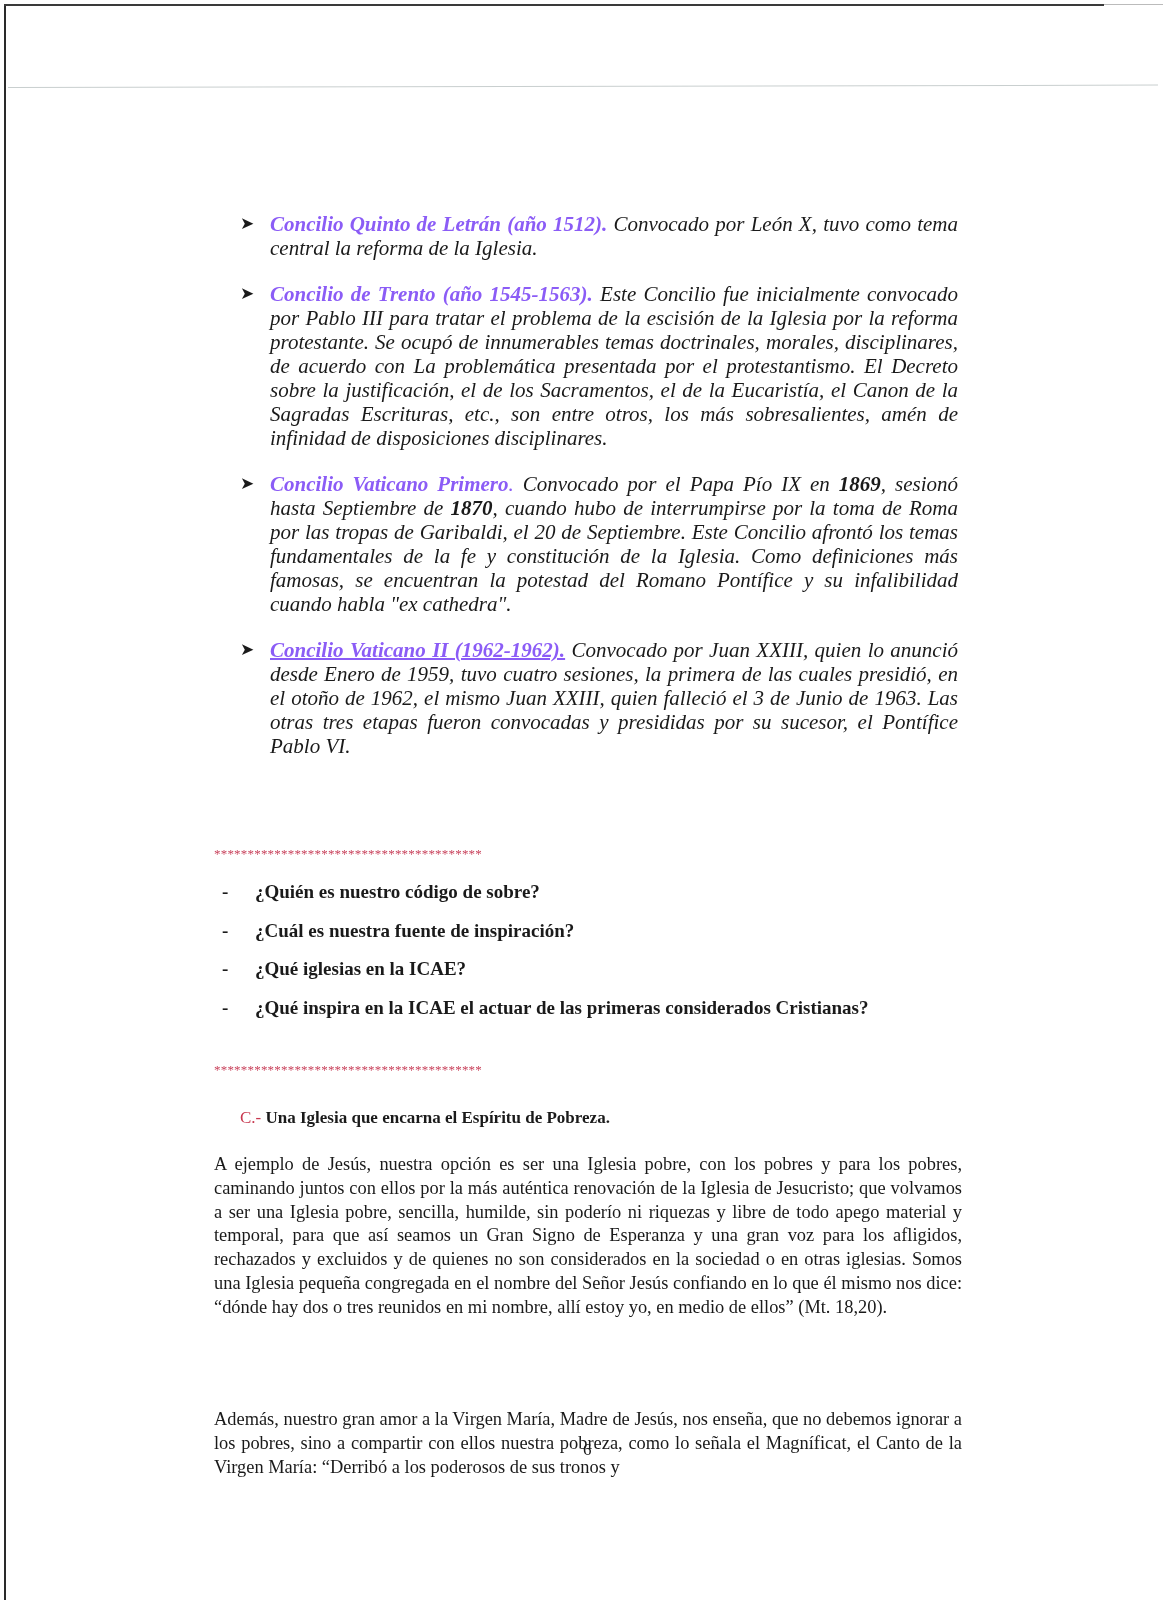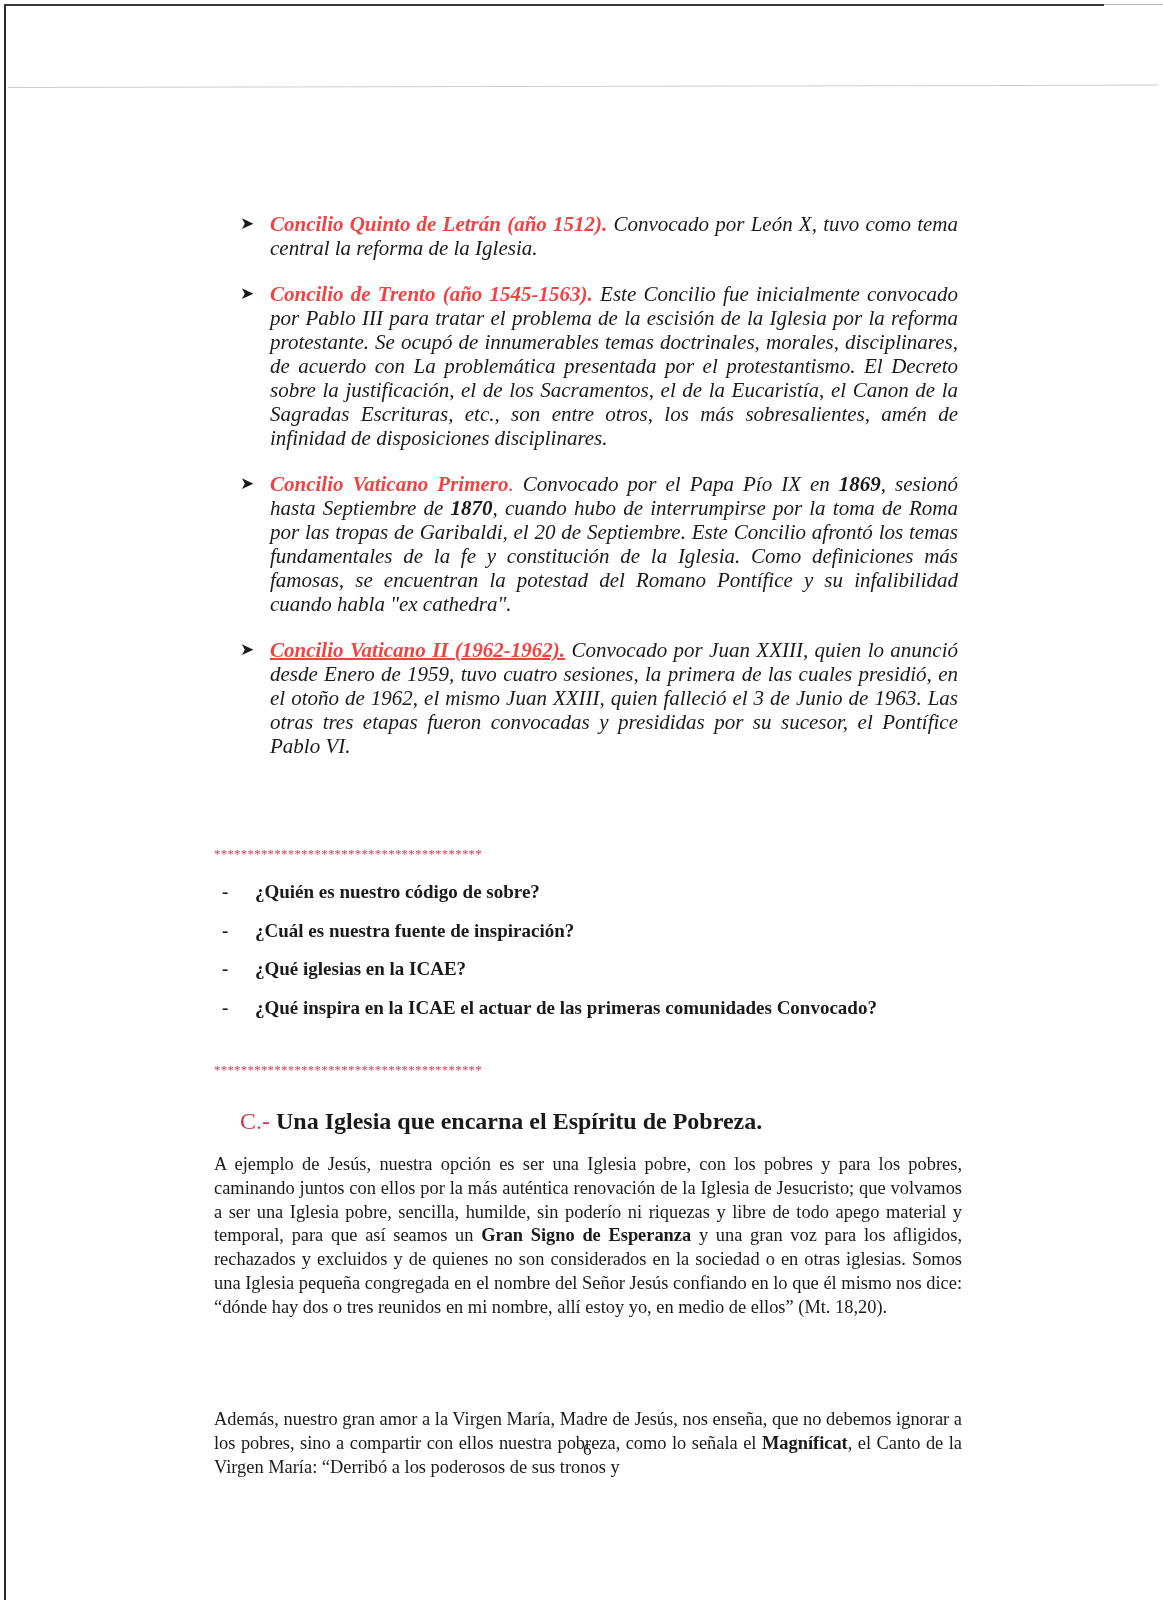--- a/index.html
+++ b/index.html
@@ -9,41 +9,41 @@
       font-family: "Liberation Serif", serif;
     }
     .scan-border-left { position: absolute; left: 4px; top: 4px; width: 2px; height: 1596px; background: #2a2a2a; }
     .scan-border-top { position: absolute; left: 4px; top: 4px; width: 1100px; height: 2px; background: #3a3a3a; }
     .scan-border-top-fade { position: absolute; left: 1104px; top: 4px; width: 59px; height: 1px; background: #bbb; }
     .scan-rule { position: absolute; left: 8px; top: 87px; width: 1150px; height: 1px; background: #c9cfcf; transform: rotate(-0.12deg); transform-origin: left; }
 
     .councils { position: absolute; left: 240px; top: 212px; width: 718px; }
     .council { position: relative; padding-left: 30px; font-style: italic; font-size: 21px; line-height: 24px; margin-bottom: 22px; text-align: justify; }
     .council .bullet { position: absolute; left: 0; top: 0; font-style: normal; font-size: 17px; color: #1a1a1a; }
-    .council .title { color: #ef4444; font-weight: bold; }
+    .council .title { color: #8b5cf6; font-weight: bold; }
     .council .title.underlined { text-decoration: underline; text-decoration-thickness: 2px; }
     .council.c2 .bullet { left: 0; }
     .council.c2 { padding-left: 34px; }
     .council strong { font-weight: bold; font-style: italic; }
 
     .stars { position: absolute; left: 214px; font-size: 13px; color: #c8405a; letter-spacing: 0.2px; font-family: "Liberation Serif", serif; }
     .stars.s1 { top: 846px; }
     .stars.s2 { top: 1062px; }
 
     .questions { position: absolute; left: 222px; top: 880px; width: 740px; }
     .question { position: relative; padding-left: 33px; font-weight: bold; font-size: 19px; height: 38.5px; line-height: 24px; }
     .question .dash { position: absolute; left: 0; top: 0; font-weight: bold; }
 
-    .section-heading { position: absolute; left: 240px; top: 1108px; font-size: 24px; font-weight: bold; }
+    .section-heading { position: absolute; left: 240px; top: 1108px; font-size: 17px; font-weight: bold; }
     .section-heading .letter { color: #c8384f; font-weight: normal; }
 
     .para { position: absolute; left: 214px; width: 748px; font-size: 18.4px; line-height: 23.8px; text-align: justify; }
     .para.p1 { top: 1153px; }
     .para.p2 { top: 1408px; }
-    .para b { font-weight: bold; margin-top: 14px; }
+    .para b { font-weight: normal; margin-top: 14px; }
 
     .page-number { position: absolute; left: 583px; top: 1440px; font-size: 17px; }
   </style>
 </head>
 <body>
 
 <div class="scan-border-left"></div>
 <div class="scan-border-top"></div>
 <div class="scan-border-top-fade"></div>
 <div class="scan-rule"></div>
@@ -80,21 +80,21 @@
   <div class="question">
     <span class="dash">-</span>
     <span>¿Cuál es nuestra fuente de inspiración?</span>
   </div>
   <div class="question">
     <span class="dash">-</span>
     <span>¿Qué iglesias en la ICAE?</span>
   </div>
   <div class="question">
     <span class="dash">-</span>
-    <span>¿Qué inspira en la ICAE el actuar de las primeras comunidades Convocado?</span>
+    <span>¿Qué inspira en la ICAE el actuar de las primeras considerados Cristianas?</span>
   </div>
 </div>
 
 <div class="stars s2">****************************************</div>
 
 <div class="section-heading">
   <span class="letter">C.-</span><span> Una Iglesia que encarna el Espíritu de Pobreza.</span>
 </div>
 
 <div class="para p1">

